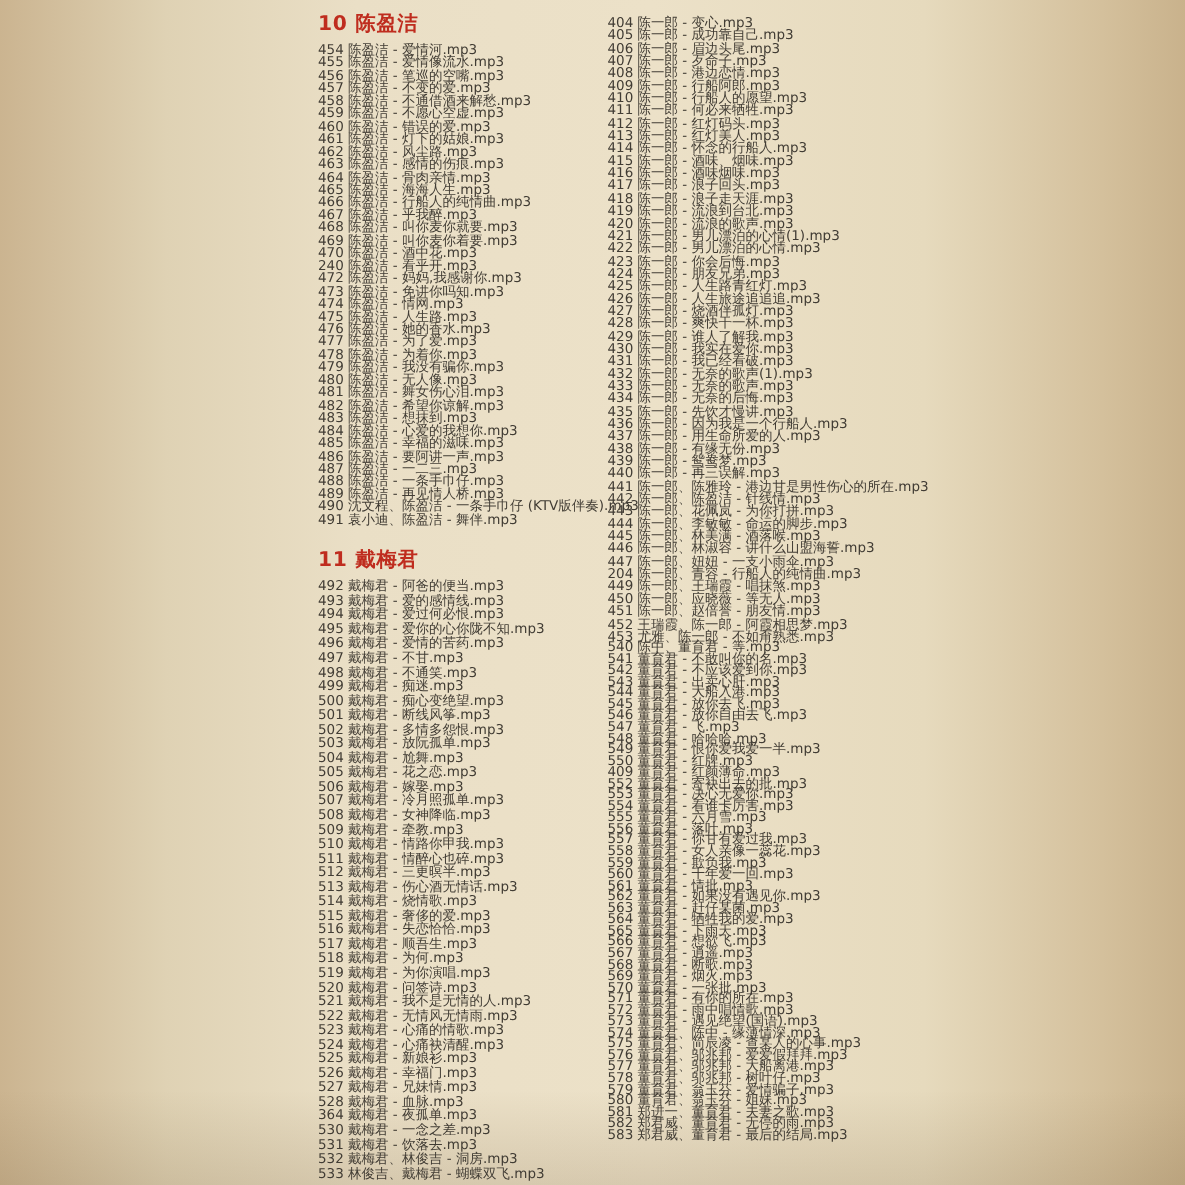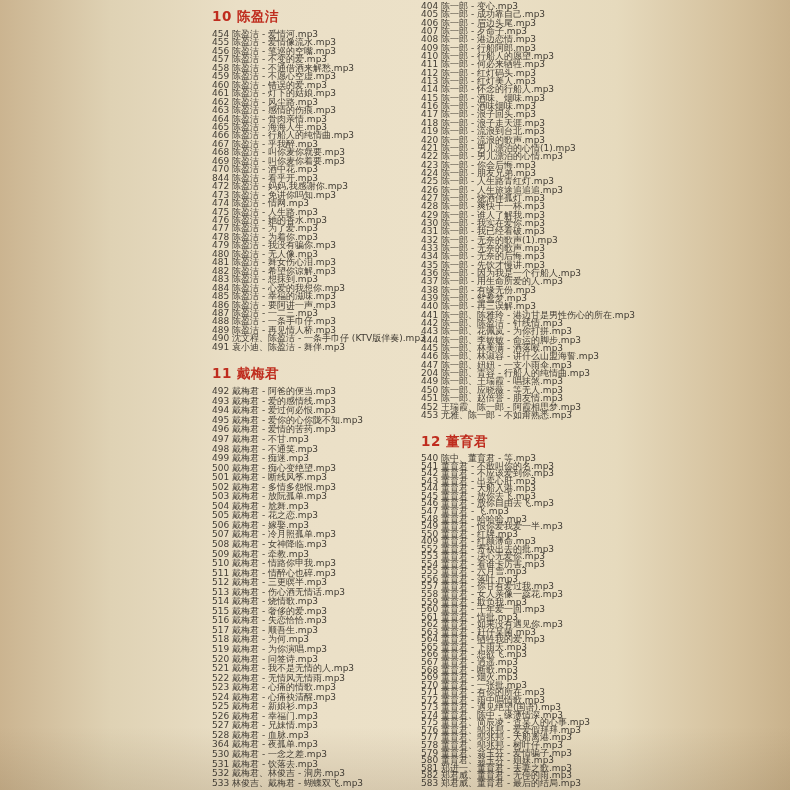--- a/index.html
+++ b/index.html
@@ -13,21 +13,21 @@
       linear-gradient(180deg, rgba(0,0,0,0) 0%, rgba(0,0,0,0) 92%, rgba(120,95,60,.18) 100%),
       linear-gradient(90deg, #cbb490 0%, #dfd2b4 14%, #eadfc6 30%, #ece1c8 55%, #e6dabd 78%, #d4c09c 93%, #c9b28c 100%);
   }
   .col{
     position:absolute;
     font-size:9px;
     color:#413c34;
     white-space:nowrap;
   }
   .col-0{left:212px;top:8px;width:195px;}
-  .col-1{left:405px;top:2px;width:215px;margin-left:16px;}
+  .col-1{left:405px;top:12px;width:215px;}
   .section-header{
     color:#bf2c1e;
     font-weight:bold;
     font-size:13.5px;
     line-height:17px;
     margin:14px 0 5px 0;
     letter-spacing:.5px;
   }
   .section-header:first-child{margin-top:0;}
   .row{white-space:nowrap;}
@@ -54,21 +54,21 @@
       <div class="row">461 陈盈洁 - 灯下的姑娘.mp3</div>
       <div class="row">462 陈盈洁 - 风尘路.mp3</div>
       <div class="row">463 陈盈洁 - 感情的伤痕.mp3</div>
       <div class="row">464 陈盈洁 - 骨肉亲情.mp3</div>
       <div class="row">465 陈盈洁 - 海海人生.mp3</div>
       <div class="row">466 陈盈洁 - 行船人的纯情曲.mp3</div>
       <div class="row">467 陈盈洁 - 乎我醉.mp3</div>
       <div class="row">468 陈盈洁 - 叫你麦你就要.mp3</div>
       <div class="row">469 陈盈洁 - 叫你麦你着要.mp3</div>
       <div class="row">470 陈盈洁 - 酒中花.mp3</div>
-      <div class="row">844 陈盈洁 - 看乎开.mp3</div>
+      <div class="row">240 陈盈洁 - 看乎开.mp3</div>
       <div class="row">472 陈盈洁 - 妈妈,我感谢你.mp3</div>
       <div class="row">473 陈盈洁 - 免讲你吗知.mp3</div>
       <div class="row">474 陈盈洁 - 情网.mp3</div>
       <div class="row">475 陈盈洁 - 人生路.mp3</div>
       <div class="row">476 陈盈洁 - 她的香水.mp3</div>
       <div class="row">477 陈盈洁 - 为了爱.mp3</div>
       <div class="row">478 陈盈洁 - 为着你.mp3</div>
       <div class="row">479 陈盈洁 - 我没有骗你.mp3</div>
       <div class="row">480 陈盈洁 - 无人像.mp3</div>
       <div class="row">481 陈盈洁 - 舞女伤心泪.mp3</div>
@@ -175,21 +175,20 @@
       <div class="row">445 陈一郎、林美满 - 酒落喉.mp3</div>
       <div class="row">446 陈一郎、林淑容 - 讲什么山盟海誓.mp3</div>
       <div class="row">447 陈一郎、妞妞 - 一支小雨伞.mp3</div>
       <div class="row">204 陈一郎、青容 - 行船人的纯情曲.mp3</div>
       <div class="row">449 陈一郎、王瑞霞 - 唱抹煞.mp3</div>
       <div class="row">450 陈一郎、应晓薇 - 等无人.mp3</div>
       <div class="row">451 陈一郎、赵倍誉 - 朋友情.mp3</div>
       <div class="row">452 王瑞霞、陈一郎 - 阿霞相思梦.mp3</div>
       <div class="row">453 尤雅、陈一郎 - 不如甭熟悉.mp3</div>
     </div>
-    <div class="section-header">12 董育君</div>
     <div class="songs songs-1-2">
       <div class="row">540 陈中、董育君 - 等.mp3</div>
       <div class="row">541 董育君 - 不敢叫你的名.mp3</div>
       <div class="row">542 董育君 - 不应该爱到你.mp3</div>
       <div class="row">543 董育君 - 出卖心肝.mp3</div>
       <div class="row">544 董育君 - 大船入港.mp3</div>
       <div class="row">545 董育君 - 放你去飞.mp3</div>
       <div class="row">546 董育君 - 放你自由去飞.mp3</div>
       <div class="row">547 董育君 - 飞.mp3</div>
       <div class="row">548 董育君 - 哈哈哈.mp3</div>

